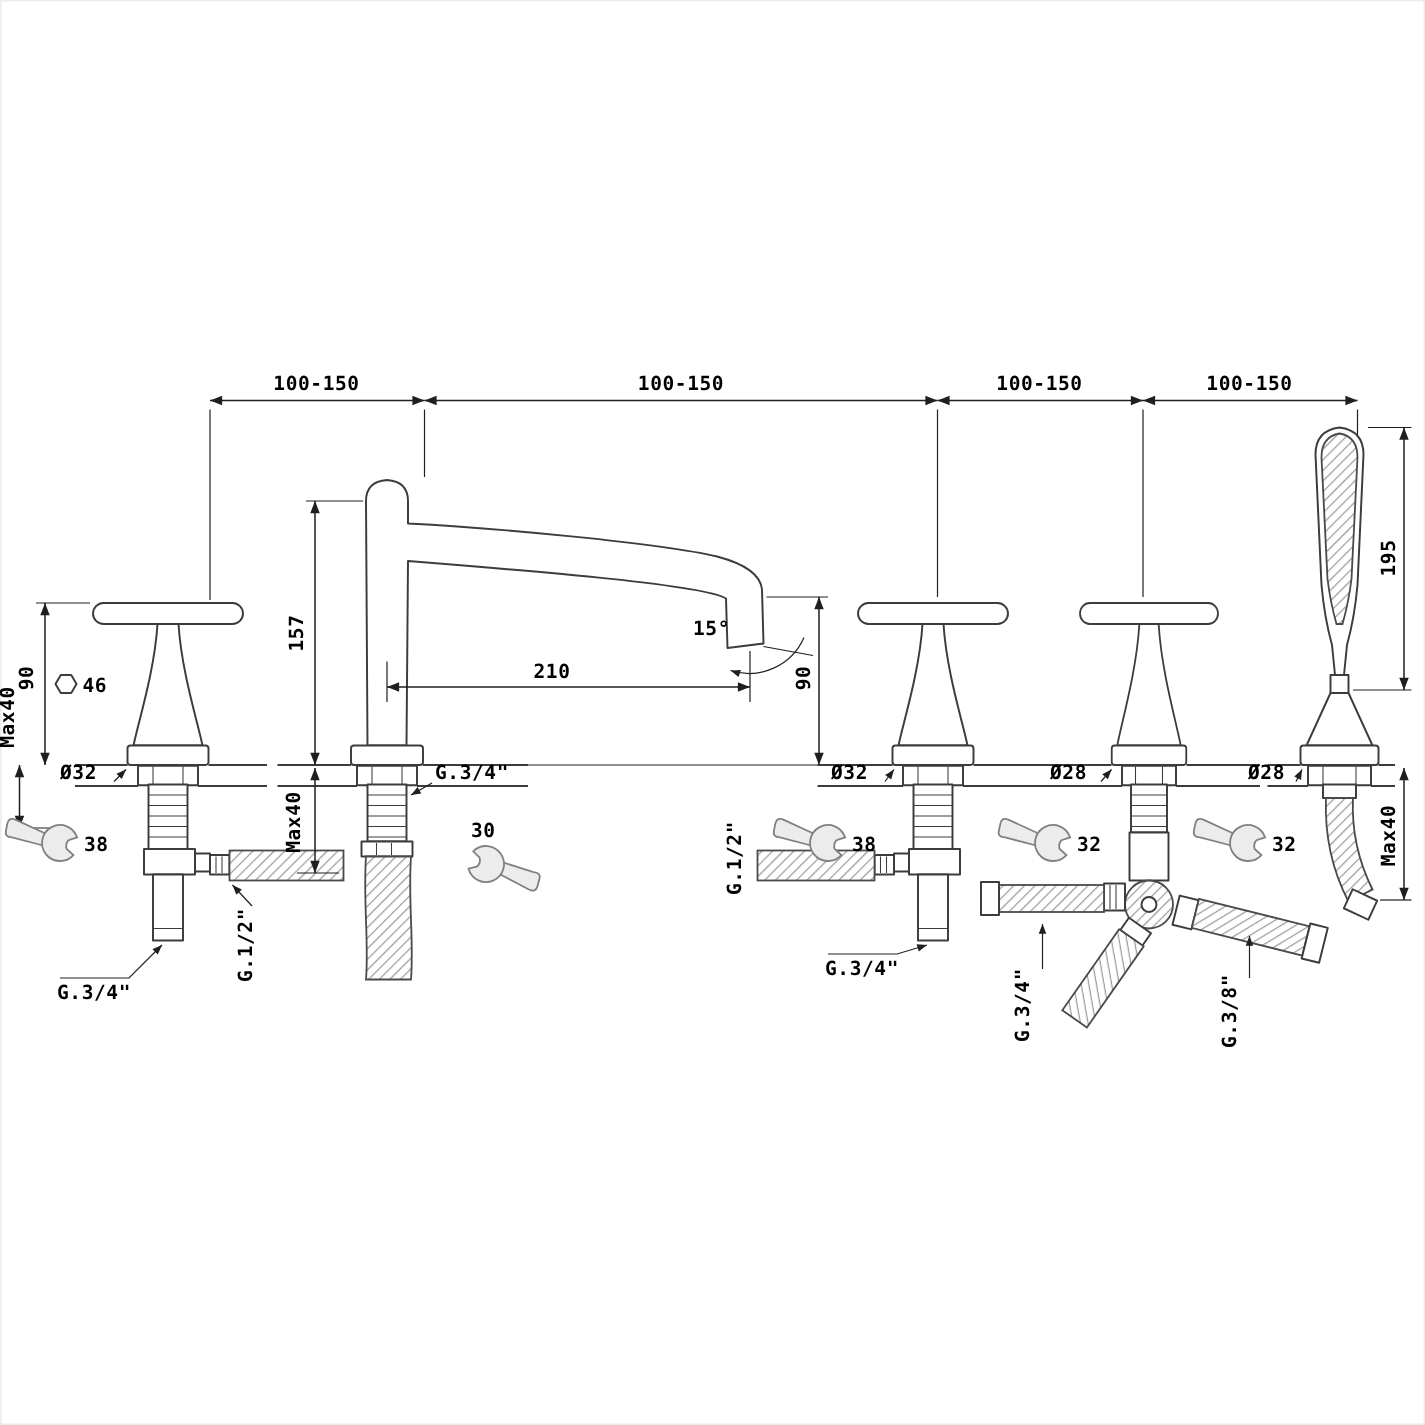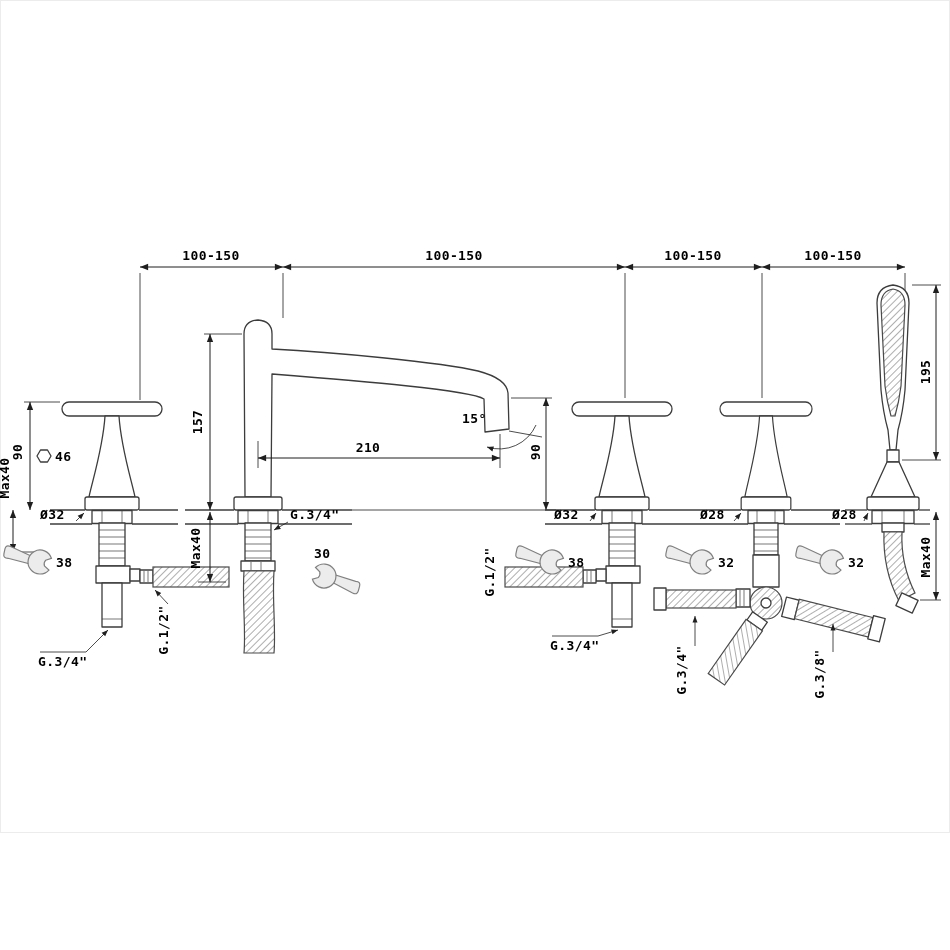--- a/index.html
+++ b/index.html
@@ -1,16 +1,16 @@
 <!DOCTYPE html>
 <html><head>
 <meta charset="utf-8">
 <style>
   html,body{margin:0;padding:0;background:#fff;}
-  .frame{width:950px;height:833px;position:relative;background:#fff;box-shadow:inset 0 0 0 1px #ececec;overflow:hidden;font-family:"DejaVu Sans Mono","Liberation Mono",monospace;}
+  .frame{width:950px;height:950px;position:relative;background:#fff;box-shadow:inset 0 0 0 1px #ececec;overflow:hidden;font-family:"DejaVu Sans Mono","Liberation Mono",monospace;}
   svg{position:absolute;left:0;top:0;}
   svg text{font-family:"DejaVu Sans Mono","Liberation Mono",monospace;font-size:13px;fill:#000;}
   .t-dim{font-weight:700;letter-spacing:.4px;}
   .obj{fill:none;stroke:#3c3c3c;stroke-width:1.3;}
   .outline{fill:#fff;stroke:#3c3c3c;stroke-width:1.3;stroke-linejoin:round;}
   .thin{stroke:#3c3c3c;stroke-width:.7;fill:none;}
   .dim{stroke:#1f1f1f;stroke-width:1;fill:none;}
   .ext{stroke:#1f1f1f;stroke-width:.8;fill:none;}
   .hatched{fill:url(#hatch);stroke:#4a4a4a;stroke-width:1.2;}
 </style>

